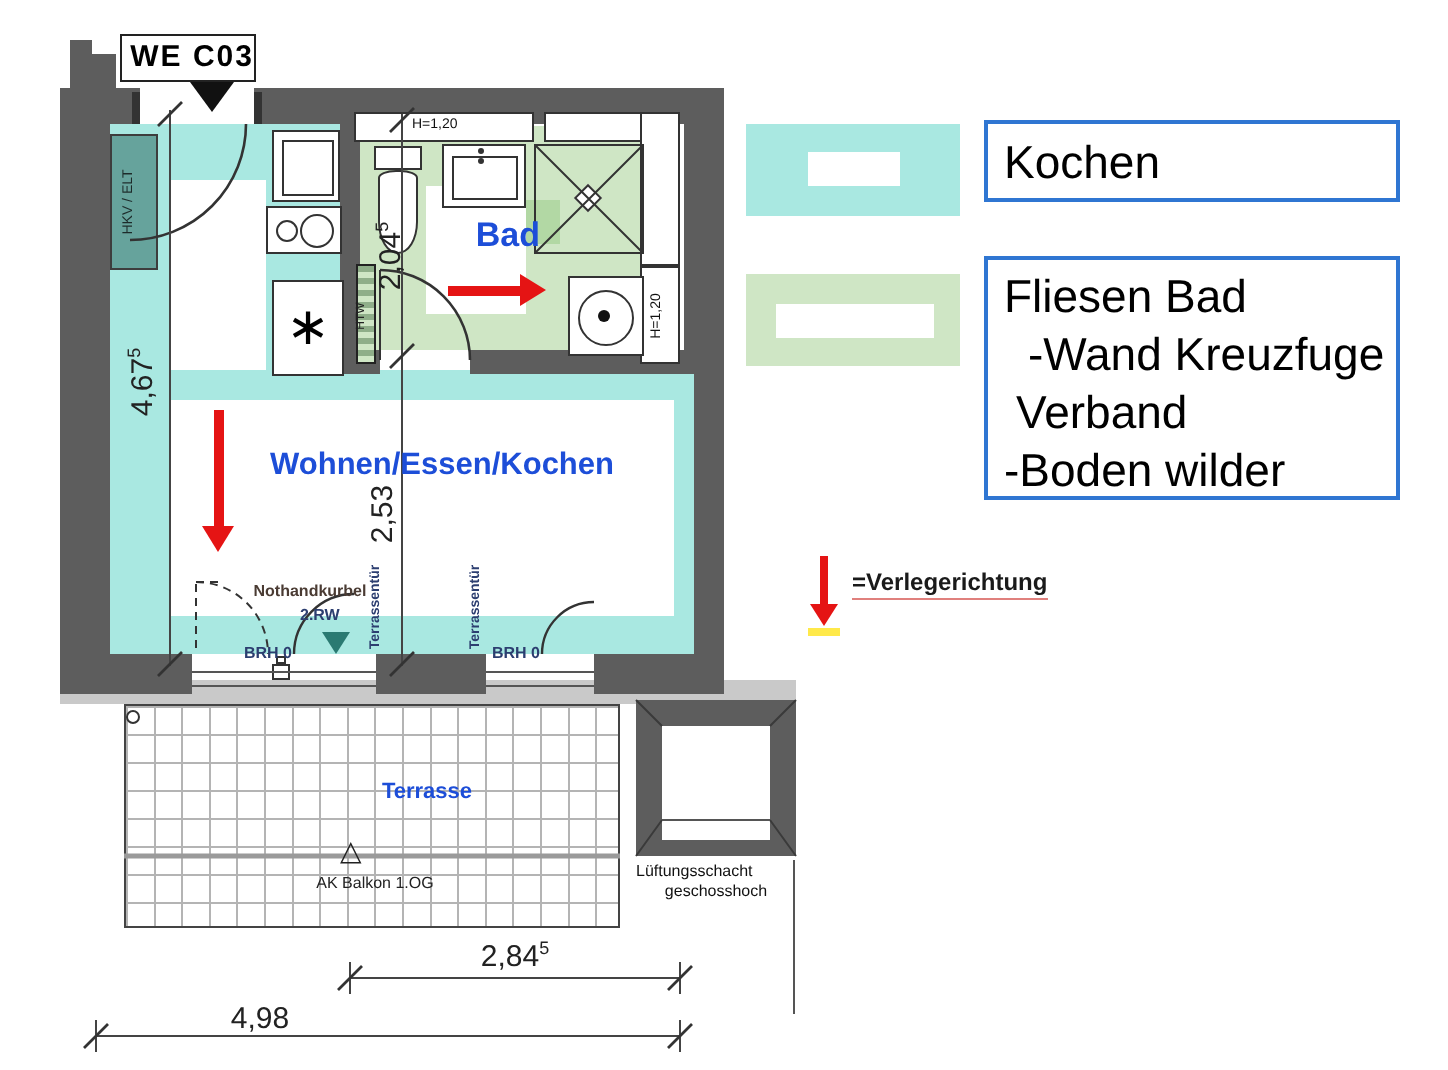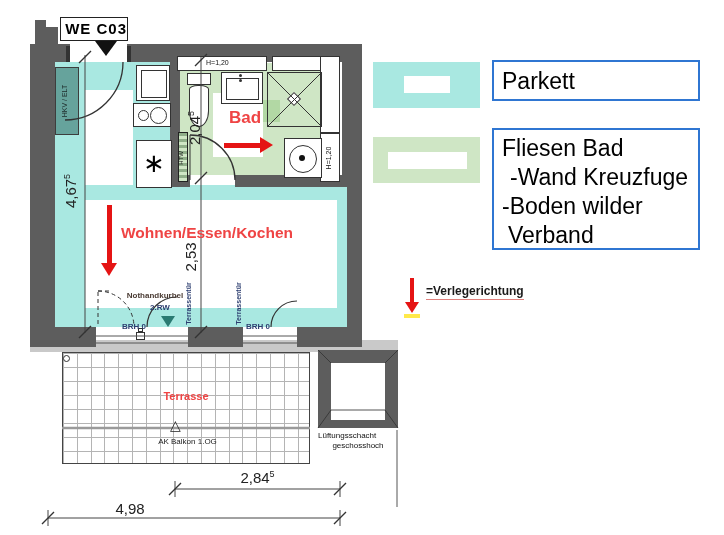--- a/index.html
+++ b/index.html
@@ -6,21 +6,21 @@
   #stage{position:relative;width:724px;height:535px;background:#fff;overflow:hidden;}
   .abs{position:absolute;}
   .wall{position:absolute;background:#5d5d5d;}
   .floor-cyan{position:absolute;background:#a9e8e1;}
   .floor-green{position:absolute;background:#cfe6c5;}
   .white{background:#ffffff;}
   .fixture{position:absolute;background:#fff;border:1.5px solid #333;box-sizing:border-box;}
   .lbl{position:absolute;color:#000;white-space:nowrap;}
   .small-lbl{font-size:8px;font-weight:700;color:#2c3e70;}
   .tiny-lbl{font-size:7px;font-weight:400;color:#111;}
-  .room-lbl{font-weight:700;color:#ef4444;text-align:center;}
+  .room-lbl{font-weight:700;color:#1d4ed8;text-align:right;}
   .dim{font-size:15px;color:#222;text-align:center;}
   .dim sup{font-size:9px;}
   .rot{transform:rotate(-90deg);transform-origin:center center;text-align:center;}
   .legend-box{position:absolute;border:2px solid #2f76d2;background:#fff;box-sizing:border-box;color:#000;}
   .legend-text{font-size:23px;line-height:29px;color:#000;}
   svg.linework{position:absolute;left:0;top:0;pointer-events:none;}
   .tri{position:absolute;width:0;height:0;}
 </style>
 </head>
 <body>
@@ -173,31 +173,31 @@
     <span>2,84</span><sup>5</sup>
   </div>
   <div class="lbl dim" style="left:95px;top:500px;width:70px;">
     <span>4,98</span><sup></sup>
   </div>
 
   <div class="abs" style="left:373px;top:62px;width:107px;height:46px;background:#a9e8e1;">
     <div class="abs white" style="left:31px;top:14px;width:46px;height:17px;"></div>
   </div>
   <div class="legend-box" style="left:492px;top:60px;width:208px;height:41px;">
-    <div class="legend-text" style="padding:5px 0 0 8px;">Parkett</div>
+    <div class="legend-text" style="padding:5px 0 0 8px;">Kochen</div>
   </div>
 
   <div class="abs" style="left:373px;top:137px;width:107px;height:46px;background:#cfe6c5;">
     <div class="abs white" style="left:15px;top:15px;width:79px;height:17px;"></div>
   </div>
   <div class="legend-box" style="left:492px;top:128px;width:208px;height:122px;">
     <div class="legend-text" style="padding:4px 0 0 8px;">Fliesen Bad</div>
-    <div class="legend-text" style="padding-left:0;margin-left:16px;">-Wand Kreuzfuge</div>
+    <div class="legend-text" style="padding-left:20px;">-Wand Kreuzfuge</div>
+    <div class="legend-text" style="padding-left:14px;">Verband</div>
     <div class="legend-text" style="padding-left:8px;">-Boden wilder</div>
-    <div class="legend-text" style="padding-left:14px;">Verband</div>
   </div>
 
   <div class="abs" style="left:410px;top:278px;width:4px;height:26px;background:#e51414;"></div>
   <div class="tri" style="left:405px;top:302px;border-left:7px solid transparent;border-right:7px solid transparent;border-top:11px solid #e51414;"></div>
   <div class="abs" style="left:404px;top:314px;width:16px;height:4px;background:#ffe94a;"></div>
   <div class="lbl" style="left:426px;top:284px;font-size:12px;font-weight:700;color:#1a1a1a;border-bottom:1.5px solid #e0807d;padding-bottom:1px;text-align:right;">=Verlegerichtung</div>
 
 </div>
 
 </body></html>

